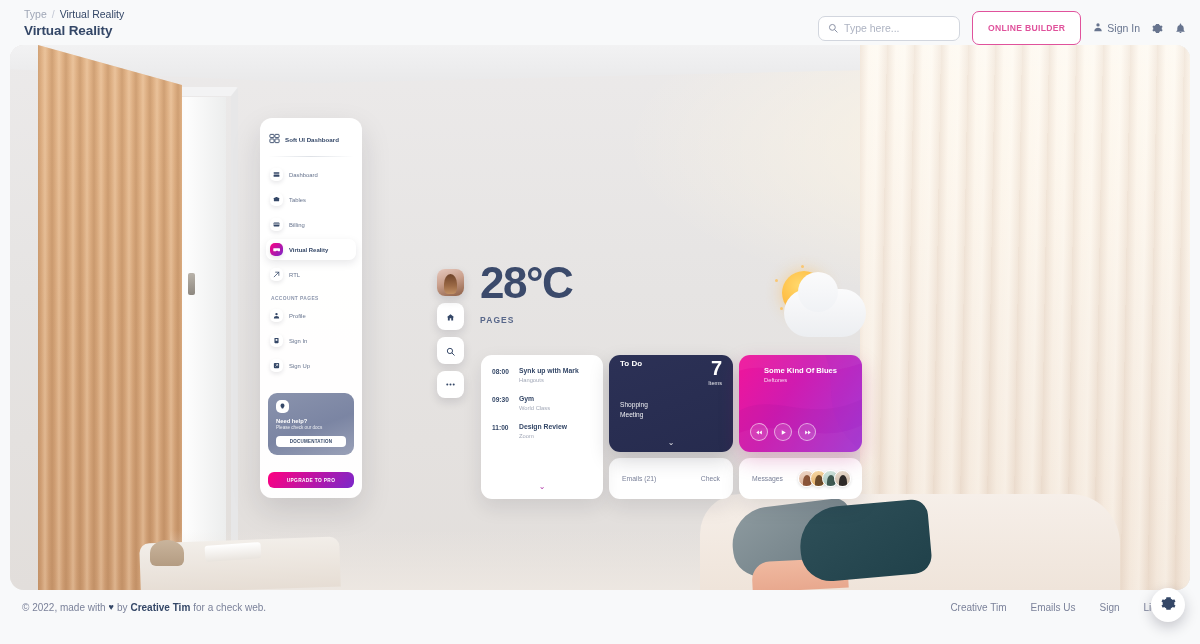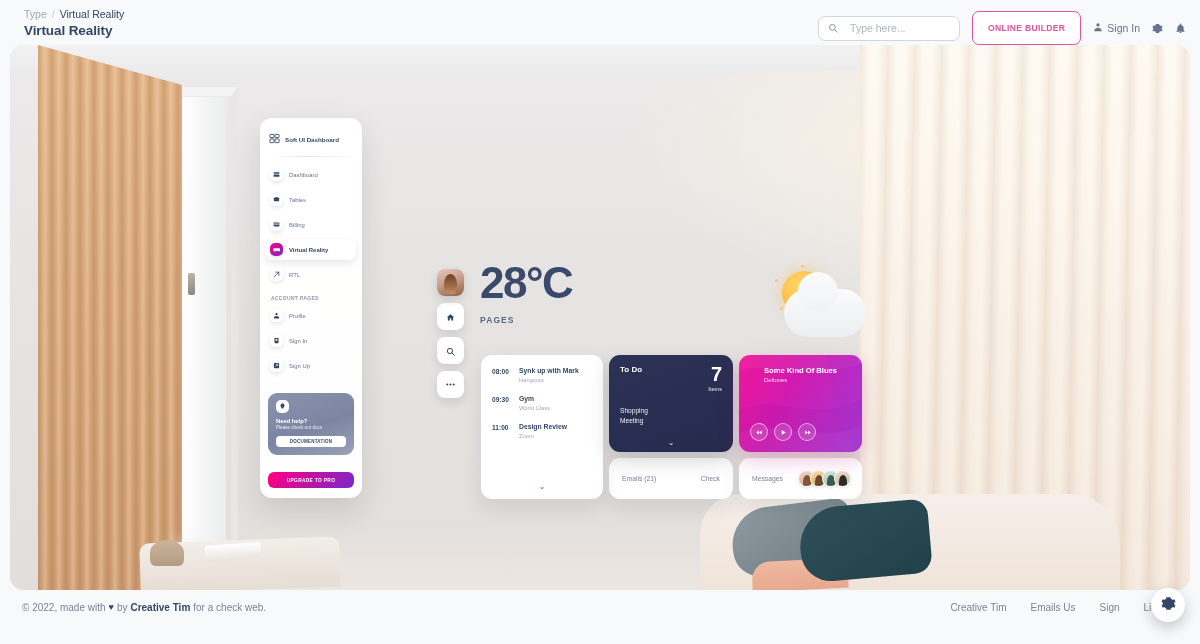--- a/index.html
+++ b/index.html
@@ -22,21 +22,21 @@
   .crumbs { display: flex; flex-direction: column; gap: 3px; }
   .crumb-line { display: flex; align-items: center; gap: 5px; font-size: 10.5px; }
   .crumb-muted { color: #9fa6b6; }
   .crumb-sep { color: #c3c8d4; font-size: 10.5px; }
   .crumb-cur { color: #344767; }
   .page-title { font-size: 13.5px; font-weight: bold; color: #344767; letter-spacing: -0.1px; }
 
   .topright { display: flex; align-items: center; gap: 12px; padding-top: 3px; }
   .searchbox {
     width: 142px; height: 25px; border: 1px solid #d2d6de; border-radius: 7px;
-    background: #fff; display: flex; align-items: center; gap: 12px; padding: 0 9px;
+    background: #fff; display: flex; align-items: center; gap: 6px; padding: 0 9px;
   }
   .searchbox input {
     border: none; outline: none; font-size: 10.5px; width: 100%;
     color: #67748e; background: transparent; font-family: "Liberation Sans", sans-serif;
   }
   .searchbox input::placeholder { color: #adb3c2; }
   .ob-btn {
     height: 25px; padding: 16px 15px; border-radius: 7px;
     border: 1px solid #e0529c; background: #fff;
     color: #e0529c; font-size: 8.6px; font-weight: bold; letter-spacing: 0.3px;
@@ -241,21 +241,21 @@
   .sched-row { display: flex; gap: 7px; margin-bottom: 12px; }
   .sched-time { font-size: 6.6px; font-weight: bold; color: #344767; padding-top: 1px; min-width: 20px; }
   .sched-title { font-size: 6.8px; font-weight: bold; color: #344767; line-height: 1.2; }
   .sched-sub { font-size: 5.8px; color: #a3a9b8; margin-top: 2px; }
   .sched-chev { position: absolute; bottom: 8px; left: 0; right: 0; text-align: center; color: #b03aa8; font-size: 8px; cursor: pointer; }
 
   .card-todo {
     width: 124px; height: 97px; border-radius: 11px;
     background: linear-gradient(160deg, #2c3156 0%, #262b4e 100%);
     box-shadow: 0 8px 20px rgba(20,20,40,0.18);
-    padding: 10px 11px; position: relative; color: #fff;
+    padding: 4px 11px; position: relative; color: #fff;
   }
   .todo-head { display: flex; justify-content: space-between; align-items: flex-start; }
   .todo-t { font-size: 8px; font-weight: bold; }
   .todo-num { font-size: 20px; font-weight: bold; line-height: 0.9; text-align: right; }
   .todo-items { font-size: 6.6px; color: rgba(255,255,255,0.92); margin-top: 14px; line-height: 1.55; }
   .todo-chev { position: absolute; bottom: 5px; left: 0; right: 0; text-align: center; font-size: 8px; color: rgba(255,255,255,0.85); cursor: pointer; }
 
   .card-email {
     width: 124px; height: 41px; background: #fff; border-radius: 11px;
     box-shadow: 0 8px 20px rgba(20,20,40,0.10);

